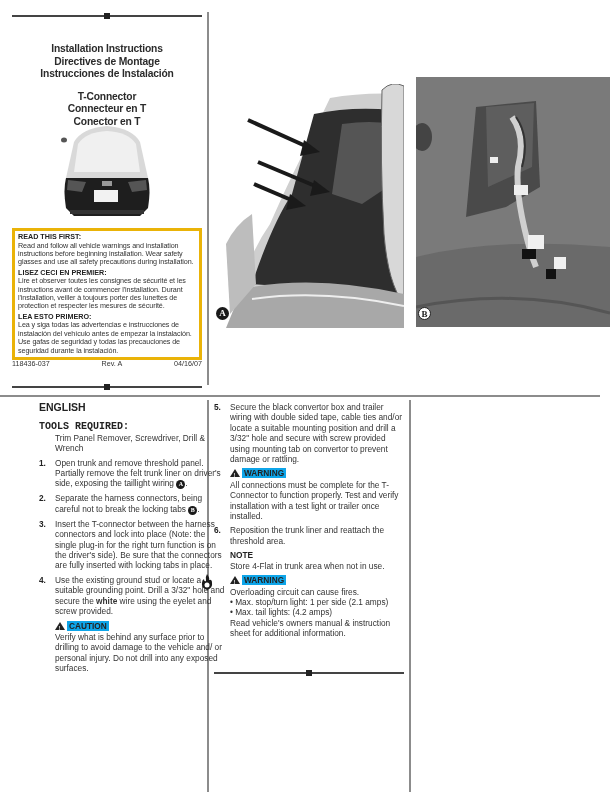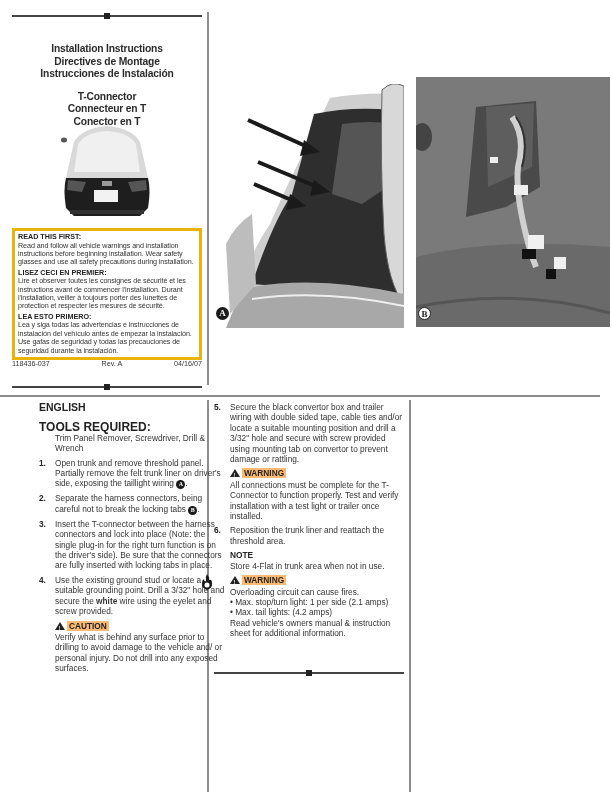--- a/index.html
+++ b/index.html
@@ -27,29 +27,29 @@
     .photo-a { position: absolute; left: 212px; top: 84px; width: 192px; height: 244px; }
     .photo-b { position: absolute; left: 416px; top: 77px; width: 194px; height: 250px; }
     .photo-label { position: absolute; width: 13px; height: 13px; border-radius: 50%; font-family: "Liberation Serif", serif; font-weight: bold; font-size: 9px; line-height: 13px; text-align: center; }
 
     
     .col { position: absolute; font-size: 8.3px; line-height: 10.4px; color: #333; }
     .col1 { left: 12px; top: 402px; width: 190px; margin-left: 27px; }
     .col2 { left: 214px; top: 400px; width: 190px; }
 
     .lang-h { font-weight: bold; font-size: 10.5px; color: #222; margin-bottom: 10px; }
-    .sub-h { font-weight: bold; font-size: 12px; color: #222; }
+    .sub-h { font-weight: bold; font-size: 10px; color: #222; font-family: Liberation Mono, monospace; }
     .indent { padding-left: 16px; }
     .step { display: flex; margin-top: 4px; }
     .step .n { width: 16px; flex: 0 0 16px; font-weight: bold; color: #222; }
     .step .b { flex: 1; }
     .label-chip { display: inline-flex; align-items: center; margin-top: 4px; }
     .label-chip .tri { width: 0; height: 0; border-left: 5px solid transparent; border-right: 5px solid transparent; border-bottom: 8px solid #222; margin-right: 2px; position: relative; }
     .label-chip .tri::after { content: "!"; position: absolute; left: -1.5px; top: 1px; font-size: 5px; color: #fff; font-weight: bold; }
-    .label-chip .txt { background: #fdba74; font-weight: bold; color: #222; padding: 0 2px; font-size: 8.3px; line-height: 10px; }
+    .label-chip .txt { background: #0ea5e9; font-weight: bold; color: #222; padding: 0 2px; font-size: 8.3px; line-height: 10px; }
     .note-h { font-weight: bold; color: #222; margin-top: 4px; }
     .fire { position: absolute; left: -13px; top: 3px; width: 12px; height: 16px; }
   </style>
 </head>
 <body>
 
 <div class="rule-dark" style="left:12px; top:15px; width:190px; height:2px;"></div>
 <div class="regmark" style="left:104px; top:13px;"></div>
 <div class="rule" style="left:207px; top:12px; width:2px; height:373px;"></div>
 <div class="rule-dark" style="left:12px; top:386px; width:190px; height:2px;"></div>

